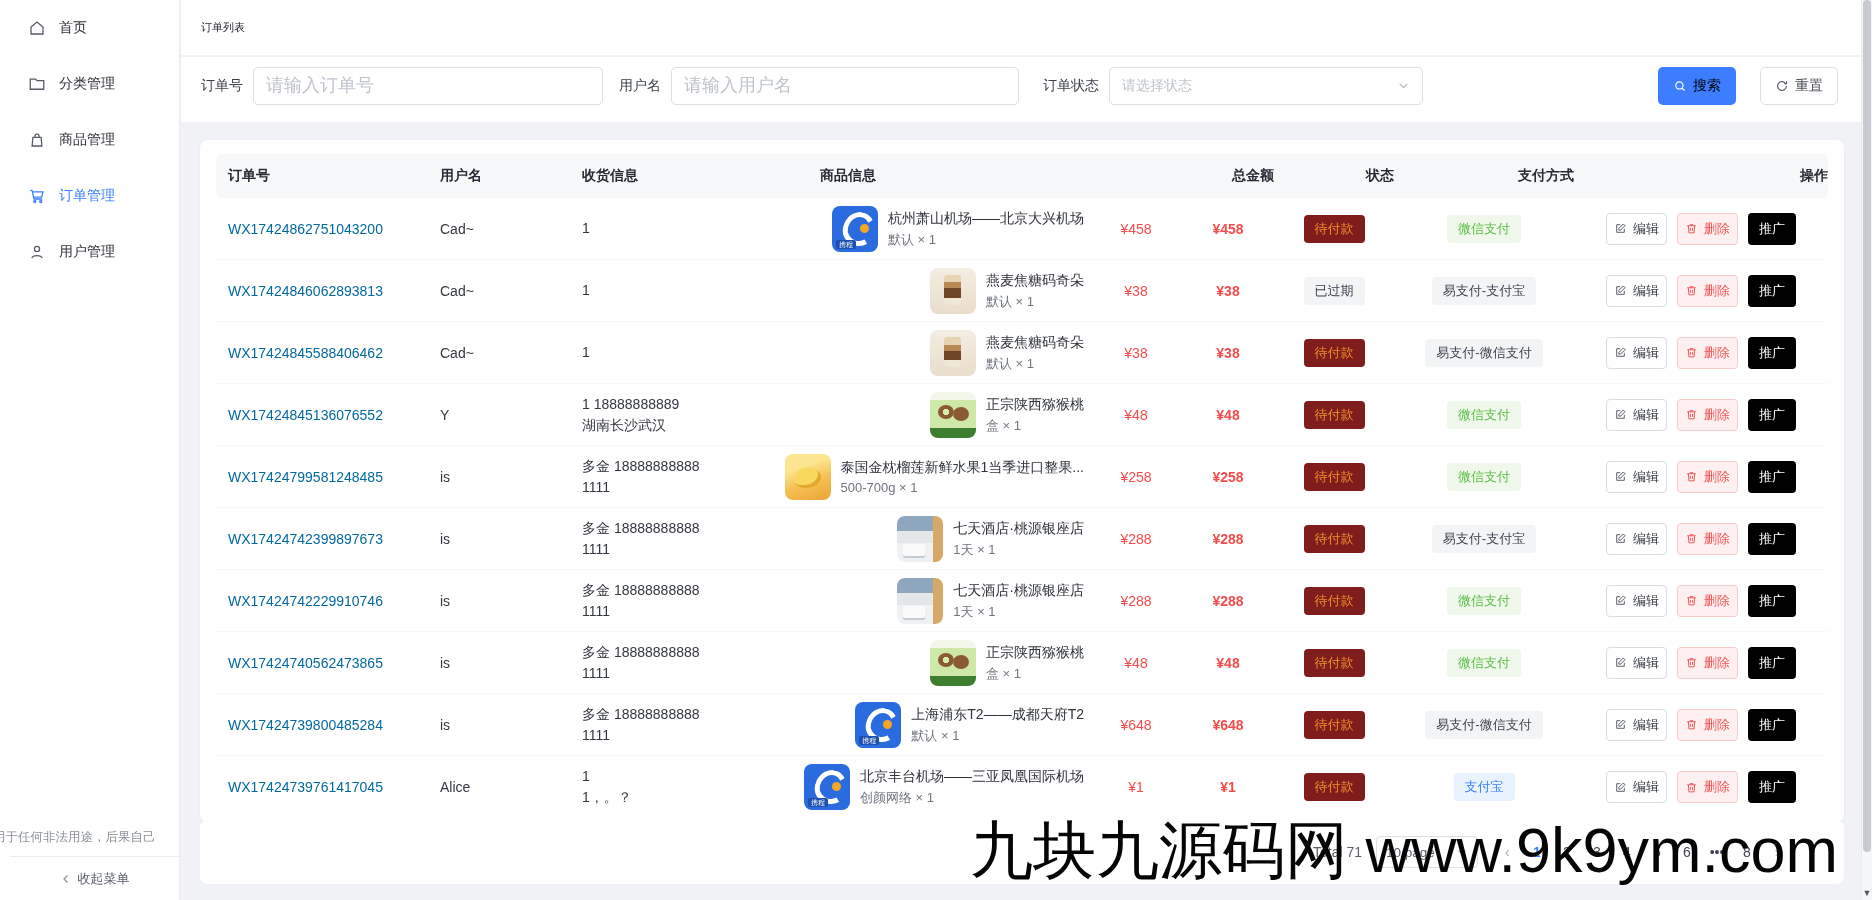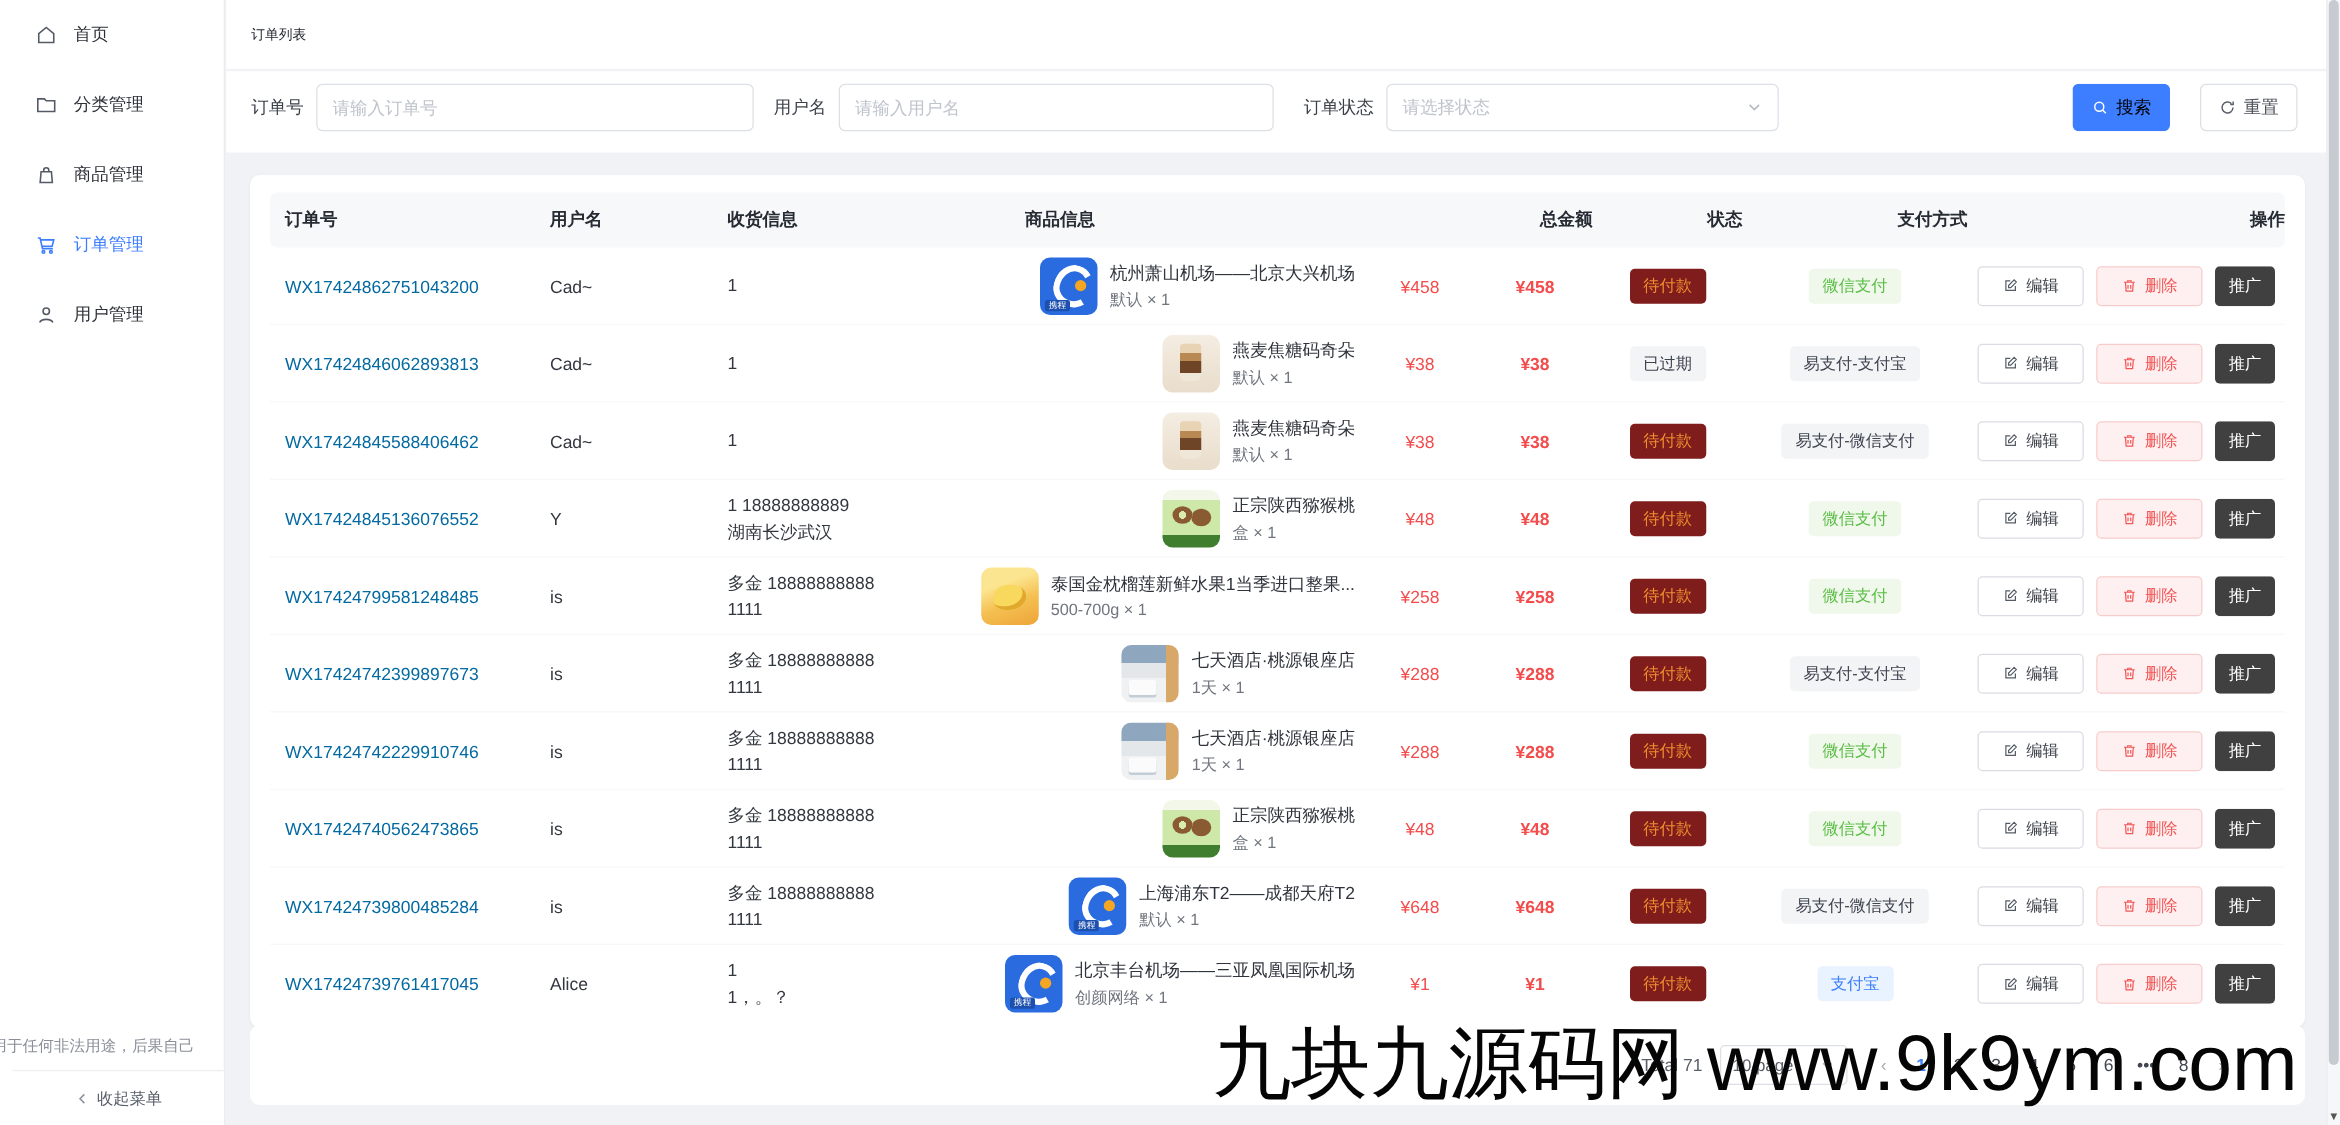--- a/index.html
+++ b/index.html
@@ -23,21 +23,21 @@
   .collapse-row svg { width:12px; height:12px; stroke:#8a8f99; }
 
   
   .topbar { position:absolute; left:181px; right:0; top:0; height:56px; background:#fff;
     border-bottom:1px solid #f2f3f5; display:flex; align-items:center; padding-left:20px; }
   .page-title { font-size:11px; color:#22262e; font-weight:500; }
   .filterbar { position:absolute; left:181px; right:0; top:57px; height:65px; background:#fff;
     display:flex; align-items:center; padding:0 34px 8px 20px; }
   .f-label { font-size:14px; color:#3a3f48; margin-right:10px; white-space:nowrap; }
   .f-input { height:38px; border:1px solid #dcdfe6; border-radius:5px; background:#fff;
-    font-size:14px; color:#303133; padding:0 12px; outline:none; }
+    font-size:18px; color:#303133; padding:0 12px; outline:none; }
   .f-input::placeholder { color:#bfc4cc; }
   .in-order { width:350px; margin-right:16px; }
   .in-user  { width:348px; margin-right:24px; }
   .f-select { width:314px; height:38px; border:1px solid #dcdfe6; border-radius:5px;
     display:flex; align-items:center; justify-content:space-between; padding:0 12px;
     color:#bfc4cc; font-size:14px; background:#fff; cursor:pointer; }
   .f-select svg { width:13px; height:13px; stroke:#b6bac2; }
   .btn { display:inline-flex; align-items:center; justify-content:center; gap:6px;
     border:1px solid transparent; border-radius:5px; cursor:pointer; font-family:inherit; }
   .btn-search { margin-left:auto; width:78px; height:38px; background:#3c7eff; color:#000000; font-size:14px; }
@@ -66,24 +66,24 @@
   .pspec { color:#70757e; font-size:13px; margin-top:3px; }
   .td-price, .td-total { text-align:center; padding-left:0; color:#f34c4c; }
   .td-total { font-weight:700; }
   .td-status, .td-pay { text-align:center; padding-left:0; }
   .tag { display:inline-block; padding:5px 11px; border-radius:4px; font-size:13px; white-space:nowrap; }
   .tag-warning { color:#ef8d2f; background:#7f1d1d; }
   .tag-info    { color:#3e4450; background:#f3f4f6; }
   .tag-success { color:#5bbd46; background:#eff8ea; }
   .tag-primary { color:#3c7eff; background:#e9f2ff; }
   .td-ops { display:flex; align-items:center; justify-content:center; gap:10px; padding-left:0; }
-  .btn-sm { height:32px; padding:0 19px; font-size:13px; border-radius:4px; }
+  .btn-sm { height:32px; padding:0 7px; font-size:13px; border-radius:4px; }
   .btn-edit { background:#fff; border-color:#d9dce3; color:#3b4049; }
   .btn-del  { background:#fef0f0; border-color:#f8cccc; color:#f25555; }
-  .btn-promo{ background:#404040; color:#fff; padding:0 10px; }
+  .btn-promo{ background:#000000; color:#fff; padding:0 10px; }
   .btn-sm svg { width:13px; height:13px; }
   .btn-edit svg { stroke:#565c66; } .btn-del svg { stroke:#f25555; }
 
   
   .thumb { width:46px; height:46px; border-radius:8px; flex:0 0 46px; position:relative; overflow:hidden; }
   .thumb-ctrip { background:#2a6ce0; }
   .thumb-ctrip::before { content:""; position:absolute; left:11px; top:6px; width:22px; height:24px;
     border:5px solid #fff; border-radius:50% 50% 50% 50%/55% 55% 45% 45%; border-right-color:transparent; transform:rotate(14deg); }
   .thumb-ctrip::after { content:""; position:absolute; right:9px; top:18px; width:9px; height:9px;
     border-radius:50%; background:#f5a623; }

